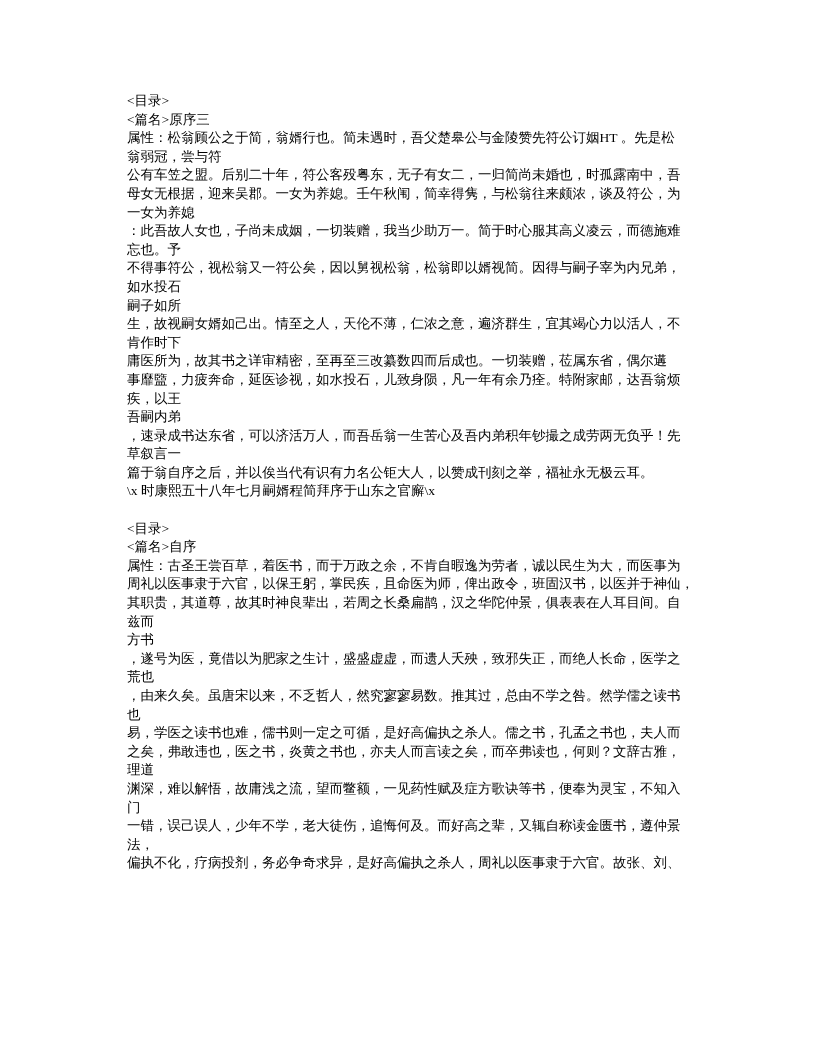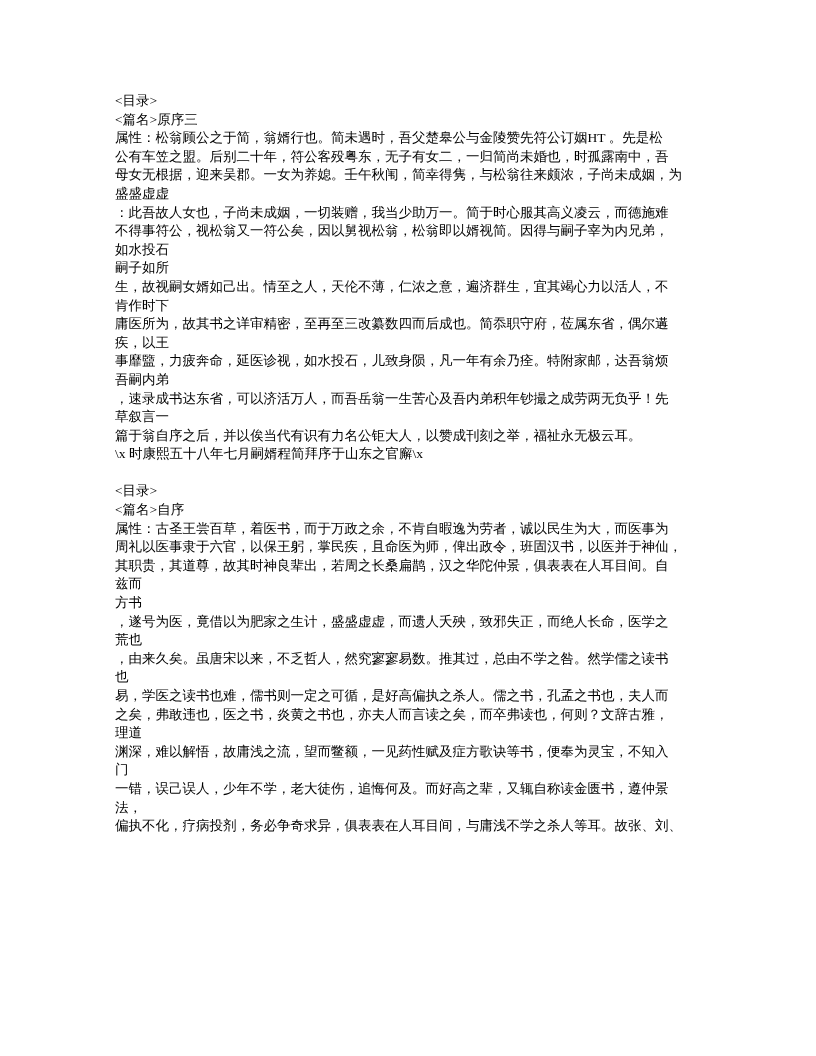--- a/index.html
+++ b/index.html
@@ -24,46 +24,49 @@
     top: 92px;
     width: 600px;
     font-family: "Liberation Serif", "DejaVu Serif", serif;
     font-size: 13.5px;
     color: #000000;
   }
   .text-line {
     height: 18.6px;
     line-height: 18.6px;
     white-space: pre;
+    margin-left: 12px;
   }
   .blank-line {
     height: 18.6px;
   }
 </style>
 </head>
 <body>
 
 <div class="page">
   <div class="text-document" id="text-document">
       <div class="section">
         <div class="text-line">&lt;目录&gt;</div>
         <div class="text-line">&lt;篇名&gt;原序三</div>
         <div class="text-line">属性：松翁顾公之于简，翁婿行也。简未遇时，吾父楚皋公与金陵赞先符公订姻HT 。先是松</div>
+        <div class="text-line">翁弱冠，尝与符</div>
         <div class="text-line">公有车笠之盟。后别二十年，符公客殁粤东，无子有女二，一归简尚未婚也，时孤露南中，吾</div>
-        <div class="text-line">母女无根据，迎来吴郡。一女为养媳。壬午秋闱，简幸得隽，与松翁往来颇浓，子尚未成姻，为</div>
-        <div class="text-line">盛盛虚虚</div>
+        <div class="text-line">母女无根据，迎来吴郡。一女为养媳。壬午秋闱，简幸得隽，与松翁往来颇浓，谈及符公，为</div>
+        <div class="text-line">一女为养媳</div>
         <div class="text-line">：此吾故人女也，子尚未成姻，一切装赠，我当少助万一。简于时心服其高义凌云，而德施难</div>
+        <div class="text-line">忘也。予</div>
         <div class="text-line">不得事符公，视松翁又一符公矣，因以舅视松翁，松翁即以婿视简。因得与嗣子宰为内兄弟，</div>
         <div class="text-line">如水投石</div>
         <div class="text-line">嗣子如所</div>
         <div class="text-line">生，故视嗣女婿如己出。情至之人，天伦不薄，仁浓之意，遍济群生，宜其竭心力以活人，不</div>
         <div class="text-line">肯作时下</div>
-        <div class="text-line">庸医所为，故其书之详审精密，至再至三改纂数四而后成也。简忝职守府，莅属东省，偶尔遘</div>
+        <div class="text-line">庸医所为，故其书之详审精密，至再至三改纂数四而后成也。一切装赠，莅属东省，偶尔遘</div>
+        <div class="text-line">事靡盬，力疲奔命，延医诊视，如水投石，儿致身陨，凡一年有余乃痊。特附家邮，达吾翁烦</div>
         <div class="text-line">疾，以王</div>
-        <div class="text-line">事靡盬，力疲奔命，延医诊视，如水投石，儿致身陨，凡一年有余乃痊。特附家邮，达吾翁烦</div>
         <div class="text-line">吾嗣内弟</div>
         <div class="text-line">，速录成书达东省，可以济活万人，而吾岳翁一生苦心及吾内弟积年钞撮之成劳两无负乎！先</div>
         <div class="text-line">草叙言一</div>
         <div class="text-line">篇于翁自序之后，并以俟当代有识有力名公钜大人，以赞成刊刻之举，福祉永无极云耳。</div>
         <div class="text-line">\x 时康熙五十八年七月嗣婿程简拜序于山东之官廨\x</div>
       </div>
       <div class="text-line blank-line"></div>
       <div class="section">
         <div class="text-line">&lt;目录&gt;</div>
         <div class="text-line">&lt;篇名&gt;自序</div>
@@ -76,16 +79,16 @@
         <div class="text-line">荒也</div>
         <div class="text-line">，由来久矣。虽唐宋以来，不乏哲人，然究寥寥易数。推其过，总由不学之咎。然学儒之读书</div>
         <div class="text-line">也</div>
         <div class="text-line">易，学医之读书也难，儒书则一定之可循，是好高偏执之杀人。儒之书，孔孟之书也，夫人而</div>
         <div class="text-line">之矣，弗敢违也，医之书，炎黄之书也，亦夫人而言读之矣，而卒弗读也，何则？文辞古雅，</div>
         <div class="text-line">理道</div>
         <div class="text-line">渊深，难以解悟，故庸浅之流，望而鳖额，一见药性赋及症方歌诀等书，便奉为灵宝，不知入</div>
         <div class="text-line">门</div>
         <div class="text-line">一错，误己误人，少年不学，老大徒伤，追悔何及。而好高之辈，又辄自称读金匮书，遵仲景</div>
         <div class="text-line">法，</div>
-        <div class="text-line">偏执不化，疗病投剂，务必争奇求异，俱表表在人耳目间，与庸浅不学之杀人等耳。故张、刘、</div>
+        <div class="text-line">偏执不化，疗病投剂，务必争奇求异，是好高偏执之杀人，周礼以医事隶于六官。故张、刘、</div>
       </div>
     </div>
 </div>
 
 </body></html>

